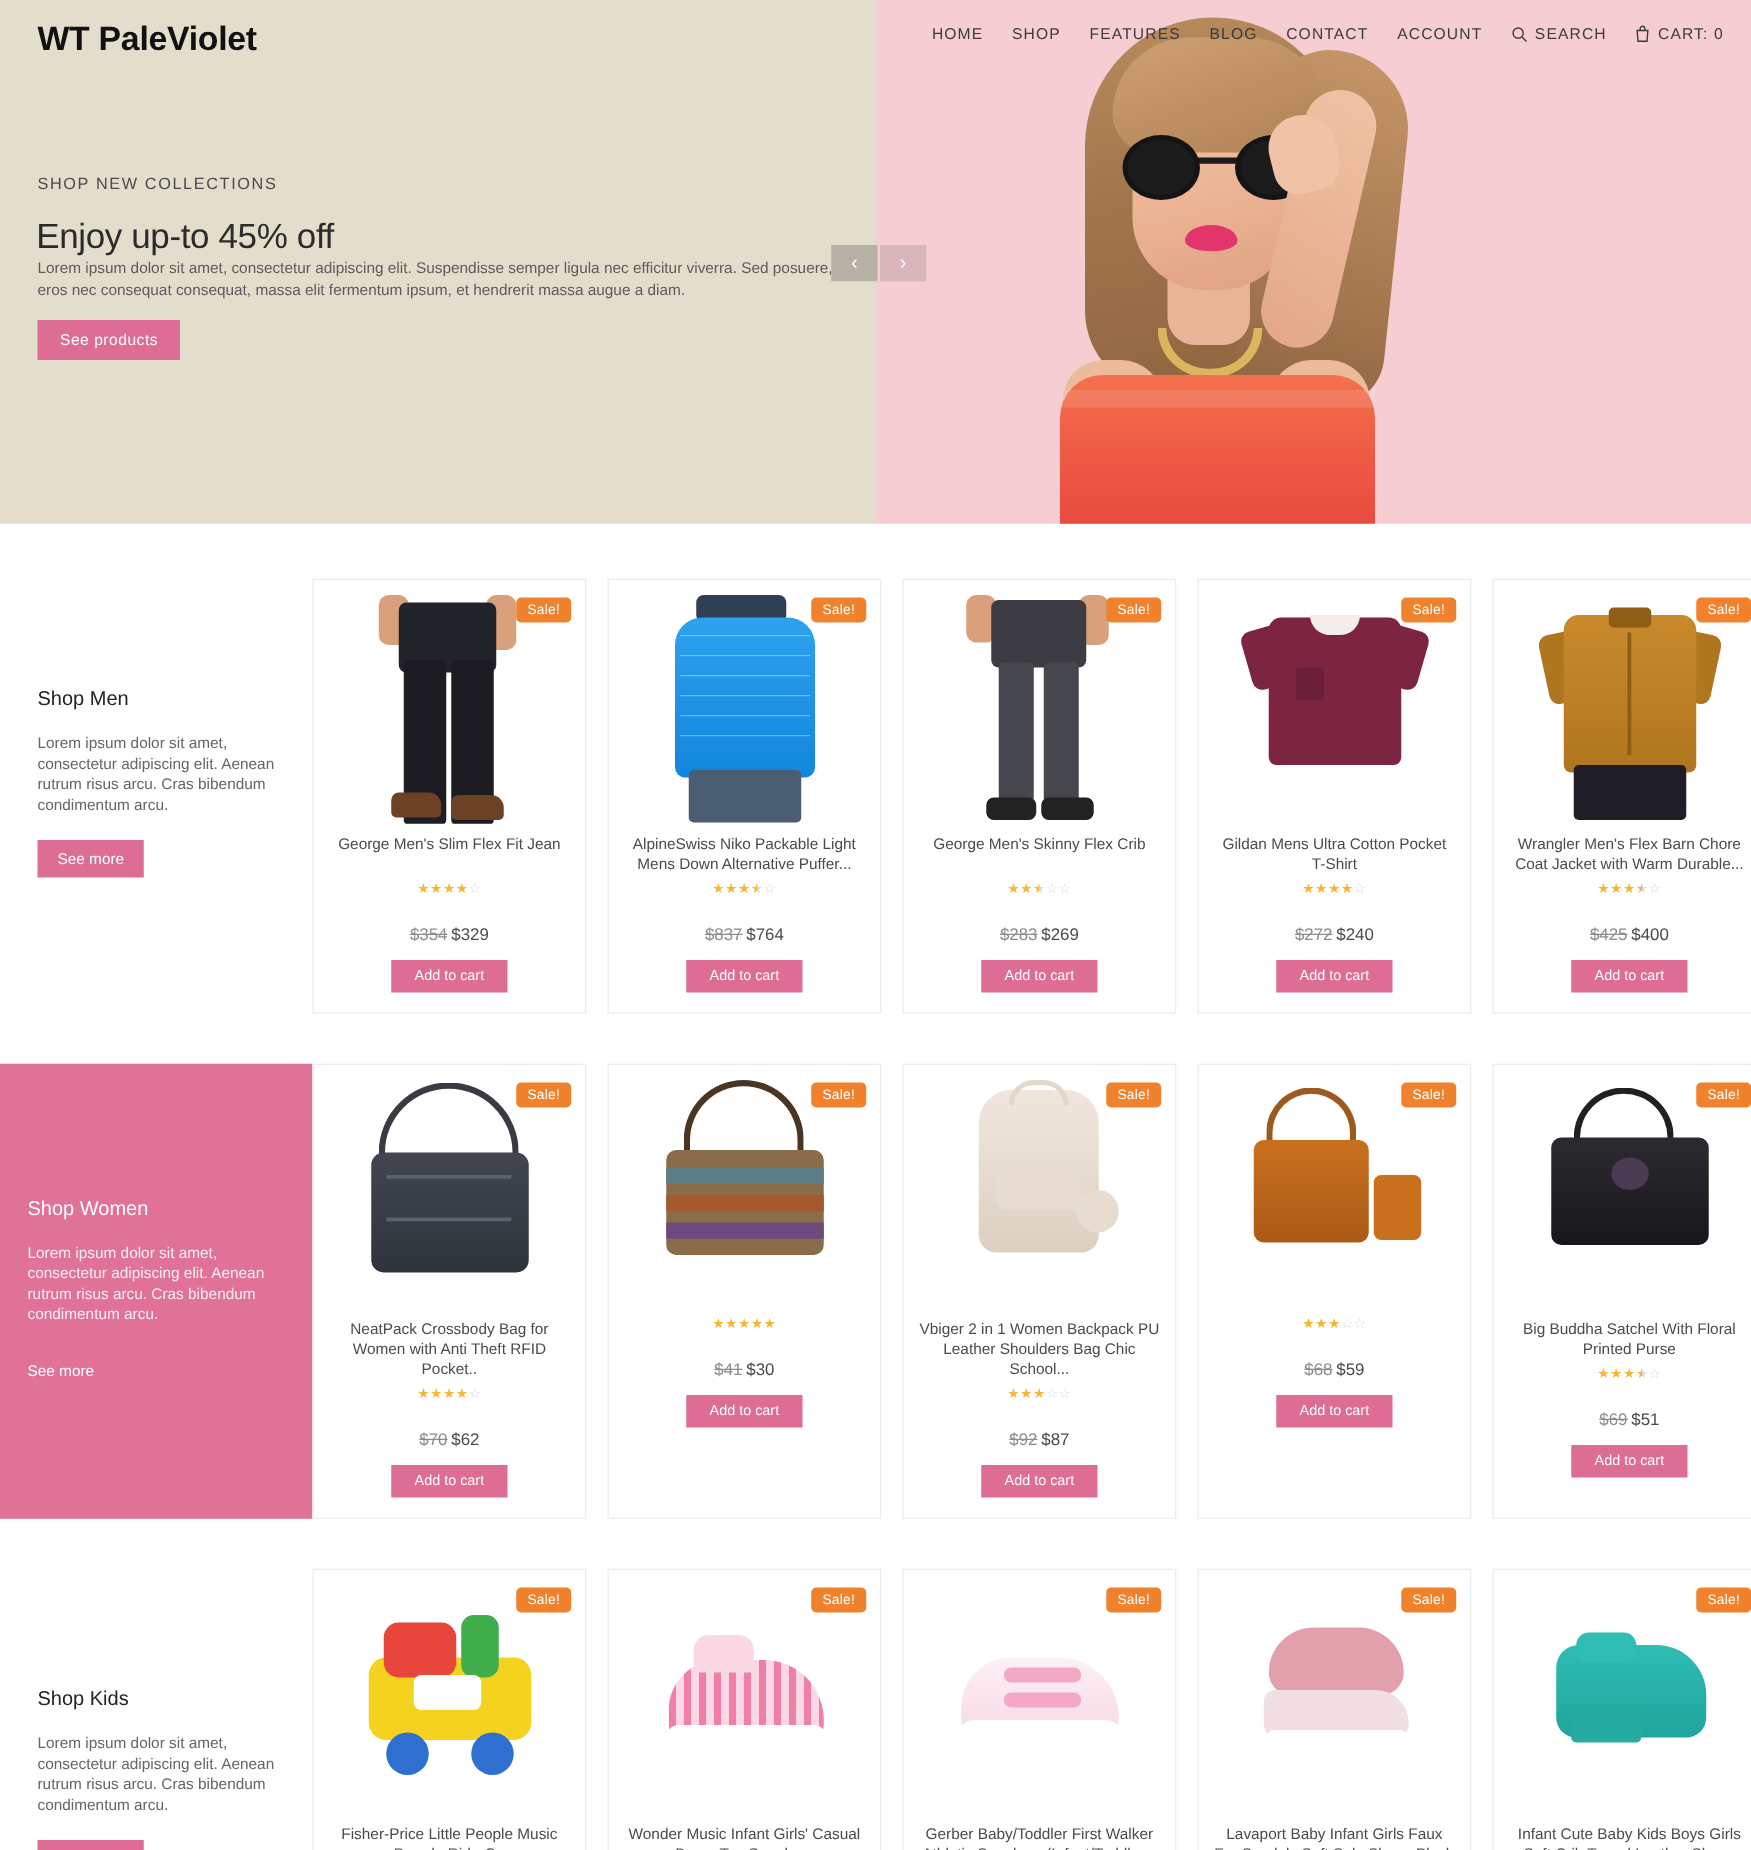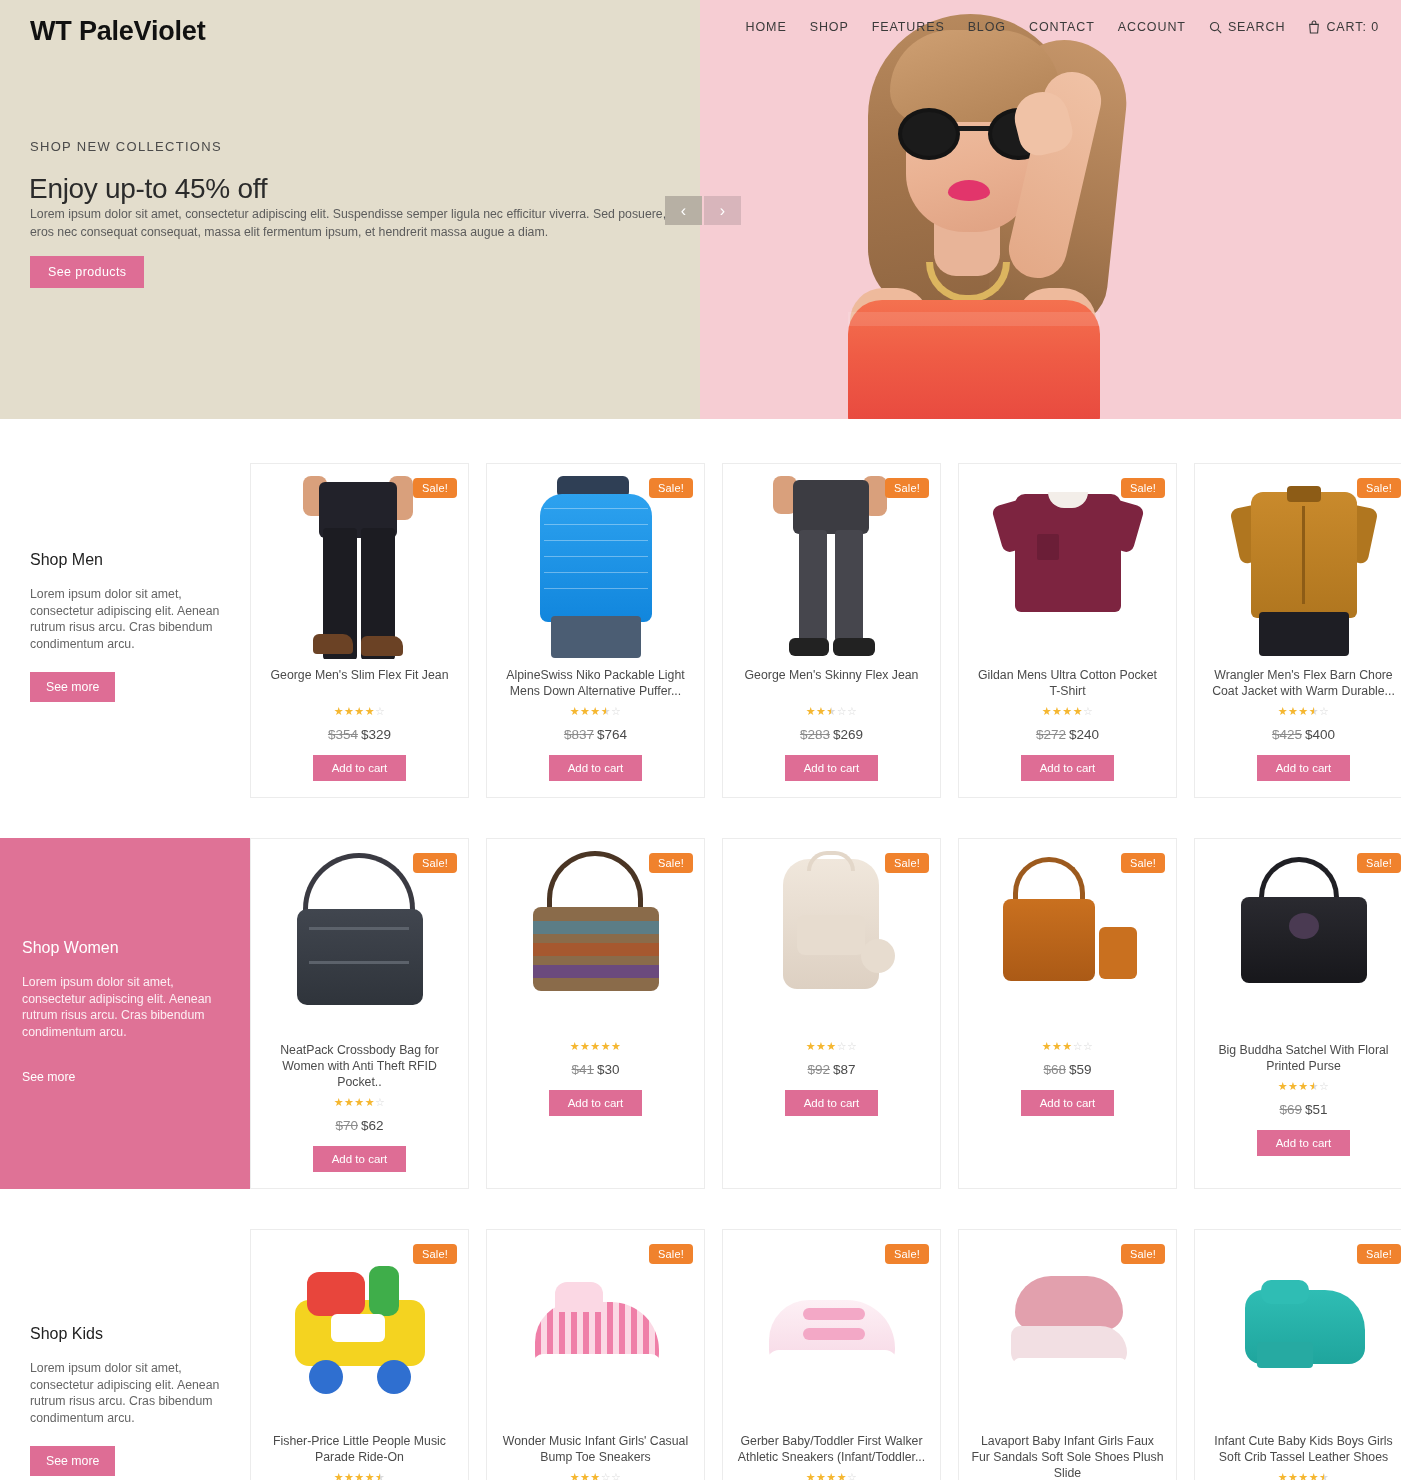--- a/index.html
+++ b/index.html
@@ -196,21 +196,21 @@
   }
   .card-title {
     margin: 8px 12px 0; text-align: center; font-size: 12.3px; line-height: 16px;
     color: #4b4b4b; min-height: 32px;
   }
   .stars {
     margin-top: 6px; text-align: center; font-size: 11px; line-height: 12px;
     letter-spacing: 0.4px; color: #f5b731; height: 13px;
   }
   .stars .off { color: #dadada; }
-  .price { margin-top: 9px; text-align: center; font-size: 13.5px; color: #5a5a5a; }
+  .price { margin-top: 22px; text-align: center; font-size: 13.5px; color: #5a5a5a; }
   .price .old { text-decoration: line-through; color: #8c8c8c; margin-right: 3px; }
   .price .new { color: #4a4a4a; }
   .atc {
     display: block; margin: 13px auto 0; background: #de6d95; color: #fff; border: none;
     font-size: 11.5px; padding: 7px 19px; cursor: pointer; font-family: inherit;
   }
 
   
   .prod { position: relative; width: 150px; height: 182px; }
   .pblock { position: absolute; }
@@ -378,21 +378,21 @@
                 <div class="pblock skin" style="left:16px;top:0;width:24px;height:38px;border-radius:8px"></div>
      <div class="pblock skin" style="left:106px;top:0;width:24px;height:40px;border-radius:8px"></div>
      <div class="pblock" style="left:36px;top:4px;width:76px;height:54px;background:#3c3c42;border-radius:6px"></div>
      <div class="pblock" style="left:42px;top:54px;width:28px;height:112px;background:#46464d;border-radius:4px"></div>
      <div class="pblock" style="left:78px;top:54px;width:28px;height:112px;background:#46464d;border-radius:4px"></div>
      <div class="pblock" style="left:32px;top:162px;width:40px;height:18px;background:#222;border-radius:6px"></div>
      <div class="pblock" style="left:76px;top:162px;width:42px;height:18px;background:#222;border-radius:6px"></div>
               </div>
               <span class="sale-badge">Sale!</span>
             </div>
-            <div class="card-title">George Men's Skinny Flex Jean</div>
+            <div class="card-title">George Men's Skinny Flex Crib</div>
             <div class="stars"><span>★</span><span>★</span><span style="background:linear-gradient(90deg,#f5b731 50%,#dadada 50%);-webkit-background-clip:text;background-clip:text;color:transparent;">★</span><span class="off">☆</span><span class="off">☆</span></div>
             <div class="price"><span class="old">$283</span><span class="new">$269</span></div>
             <button class="atc">Add to cart</button>
           </div>
           <div class="card">
             <div class="card-media">
               <div class="prod">
                 <div class="pblock tshirt-sleeveL" style="left:4px;top:26px;transform:rotate(-16deg)"></div>
      <div class="pblock tshirt-sleeveR" style="left:112px;top:26px;transform:rotate(16deg)"></div>
      <div class="pblock tshirt" style="left:22px;top:18px;"></div>
@@ -465,20 +465,21 @@
           <div class="card">
             <div class="card-media">
               <div class="prod">
                 <div class="pblock" style="left:26px;top:8px;width:96px;height:130px;background:linear-gradient(180deg,#f0e7dc,#ddd0c2);border-radius:26px 26px 14px 14px"></div>
      <div class="pblock" style="left:50px;top:0;width:48px;height:20px;border:4px solid #e3d7c9;border-bottom:none;border-radius:24px 24px 0 0"></div>
      <div class="pblock" style="left:40px;top:64px;width:68px;height:40px;background:#e7dccf;border-radius:8px"></div>
      <div class="pblock" style="left:104px;top:88px;width:34px;height:34px;background:#e7dccf;border-radius:50%"></div>
               </div>
               <span class="sale-badge">Sale!</span>
             </div>
+            <div class="card-title">Vbiger 2 in 1 Women Backpack PU Leather Shoulders Bag Chic School...</div>
             <div class="stars"><span>★</span><span>★</span><span>★</span><span class="off">☆</span><span class="off">☆</span></div>
             <div class="price"><span class="old">$92</span><span class="new">$87</span></div>
             <button class="atc">Add to cart</button>
           </div>
           <div class="card">
             <div class="card-media">
               <div class="prod">
                 <div class="pblock bag-strap" style="left:20px;top:6px;width:72px;height:48px;border-color:#9c5a1e"></div>
      <div class="pblock" style="left:10px;top:48px;width:92px;height:82px;background:linear-gradient(180deg,#c9701f,#ab5a16);border-radius:8px"></div>
      <div class="pblock" style="left:106px;top:76px;width:38px;height:52px;background:#c9701f;border-radius:6px"></div>

